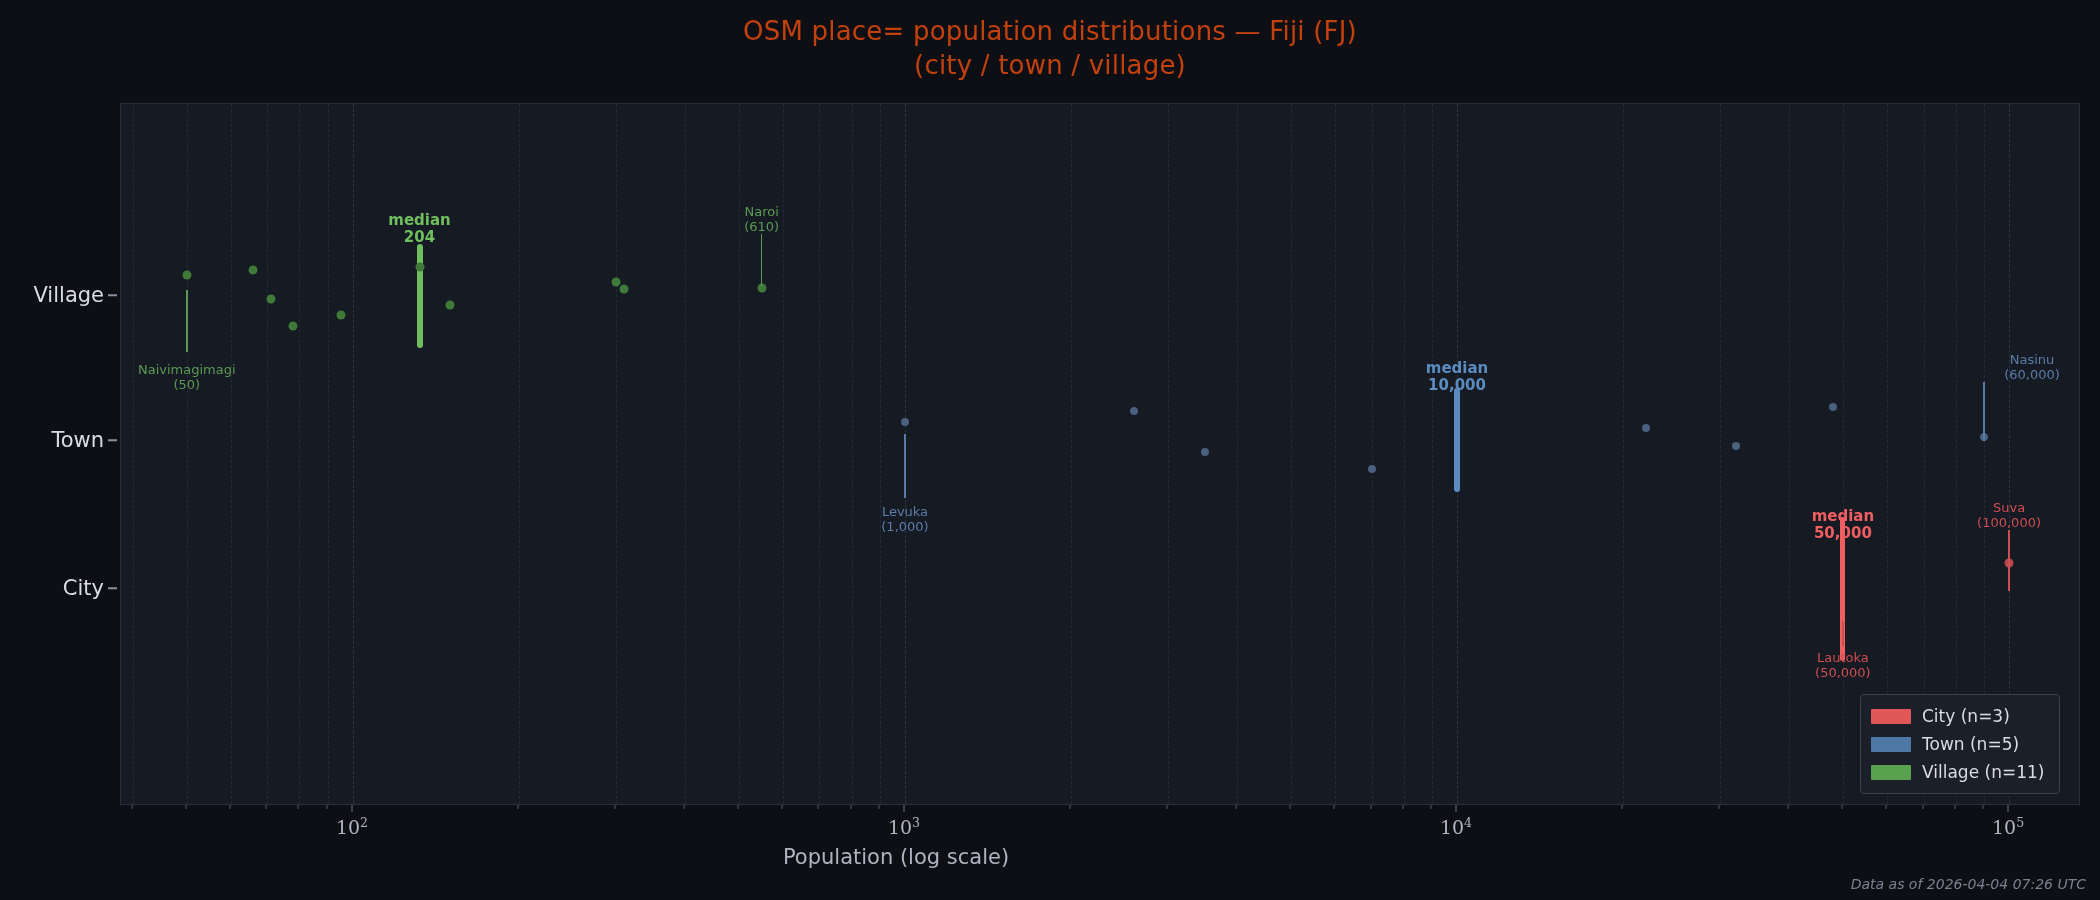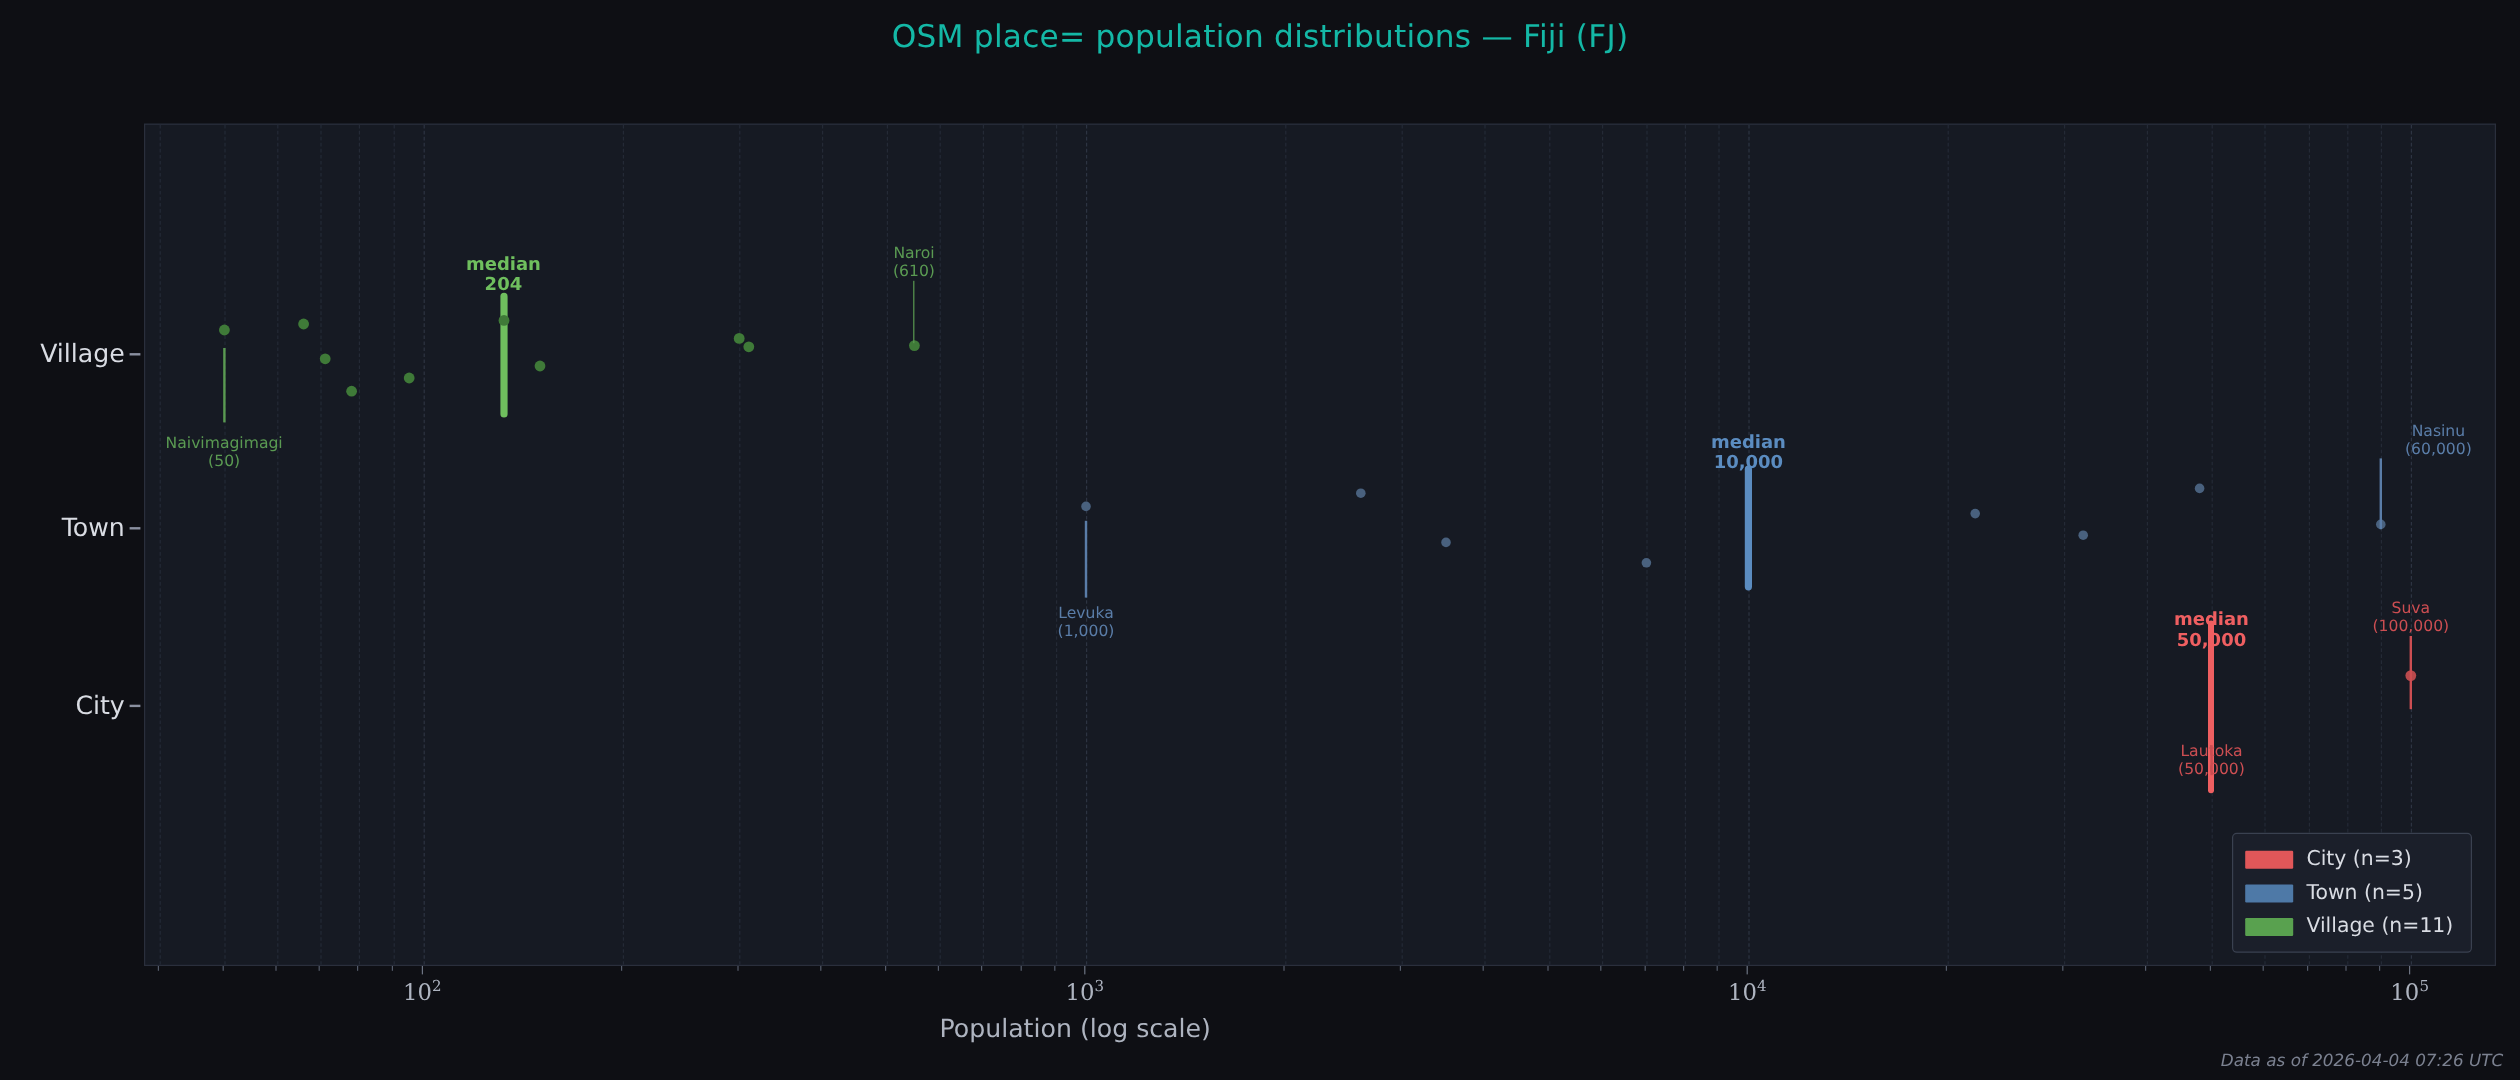--- a/index.html
+++ b/index.html
@@ -26,21 +26,21 @@
   .title-block {
     position: absolute;
     top: 14px;
     left: 0;
     width: 2100px;
     text-align: center;
     line-height: 1.32;
   }
   .title-line {
     font-size: 26px;
-    color: #14b8a6;
+    color: #c2410c;
     font-family: "DejaVu Sans", sans-serif;
     font-weight: 400;
     letter-spacing: 0.2px;
   }
 
   
   .plot-area {
     position: absolute;
     left: 120px;
     top: 103px;
@@ -194,20 +194,21 @@
     font-family: "DejaVu Sans", sans-serif;
   }
 </style>
 </head>
 <body>
 
 <div id="figure">
 
   <div class="title-block">
     <div class="title-line">OSM place= population distributions — Fiji (FJ)</div>
+    <div class="title-line">(city / town / village)</div>
   </div>
 
   <div id="y-axis">
       <div class="ylab-wrap" style="top: 295px;">Village</div>
       <div class="ytick-dash" style="top: 295px;"></div>
       <div class="ylab-wrap" style="top: 440px;">Town</div>
       <div class="ytick-dash" style="top: 440px;"></div>
       <div class="ylab-wrap" style="top: 588px;">City</div>
       <div class="ytick-dash" style="top: 588px;"></div>
     </div>
@@ -284,21 +285,21 @@
         <div class="anno" style="left: 783.998px; top: 401px; color: rgb(90, 125, 168);">
           <span class="ln">Levuka</span>
           <span class="ln">(1,000)</span>
         </div>
         <div class="leader" style="left: 1862.04px; top: 278px; height: 59px; background: rgb(90, 125, 168);"></div>
         <div class="anno" style="left: 1911px; top: 249px; color: rgb(90, 125, 168);">
           <span class="ln">Nasinu</span>
           <span class="ln">(60,000)</span>
         </div>
         <div class="leader" style="left: 1721.13px; top: 517px; height: 25px; background: rgb(204, 78, 82);"></div>
-        <div class="anno" style="left: 1721.88px; top: 516px; color: rgb(204, 78, 82);">
+        <div class="anno" style="left: 1721.88px; top: 547px; color: rgb(204, 78, 82);">
           <span class="ln">Lautoka</span>
           <span class="ln">(50,000)</span>
         </div>
         <div class="leader" style="left: 1887.3px; top: 426px; height: 61px; background: rgb(204, 78, 82);"></div>
         <div class="anno" style="left: 1888.05px; top: 397px; color: rgb(204, 78, 82);">
           <span class="ln">Suva</span>
           <span class="ln">(100,000)</span>
         </div>
         <div class="median-label" style="left: 298.531px; top: 108px; color: rgb(111, 191, 94);">
           <span class="ln">median</span>

